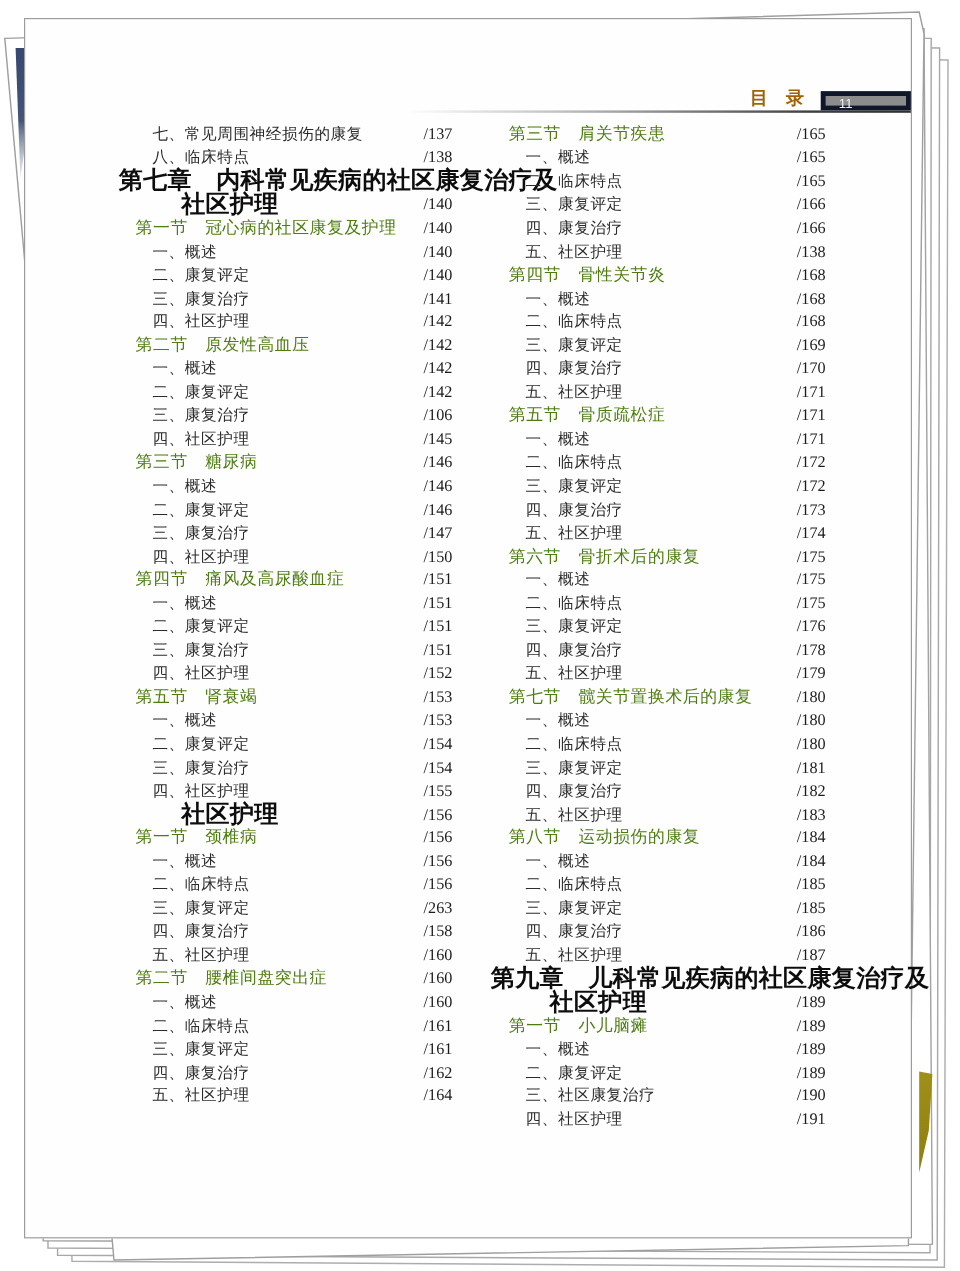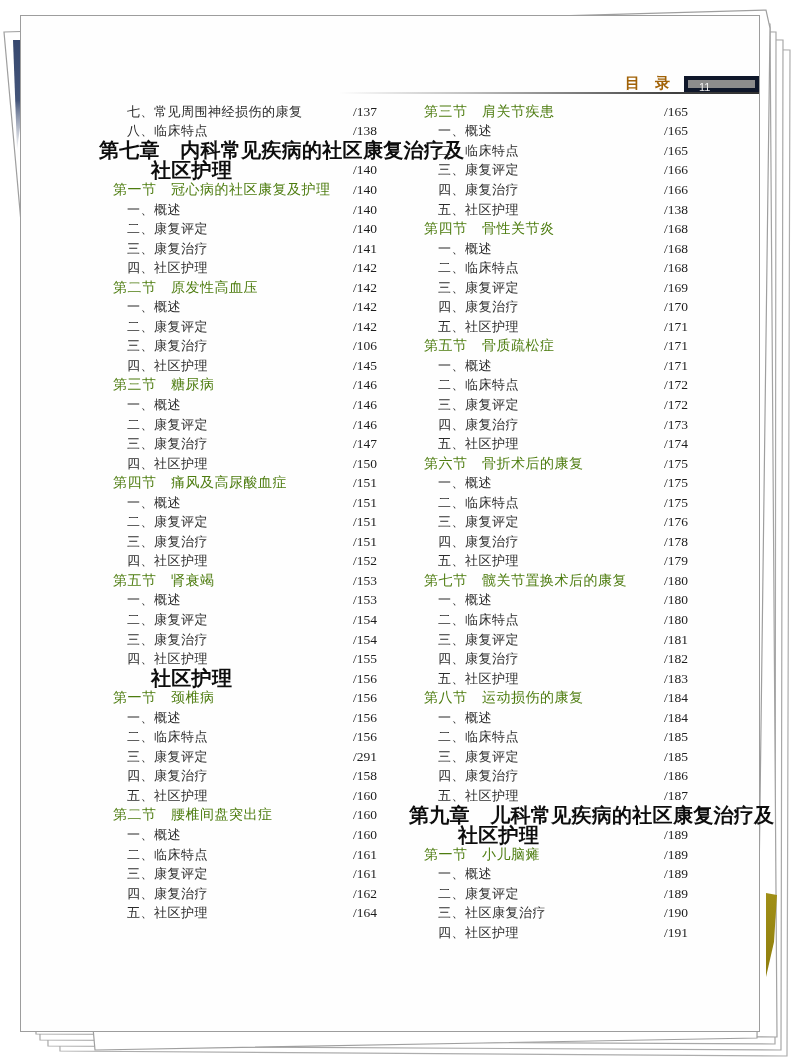--- a/index.html
+++ b/index.html
@@ -225,21 +225,21 @@
         <div class="row lvl-sub">
           <span class="t">一、概述</span>
           <span class="p">/156</span>
         </div>
         <div class="row lvl-sub">
           <span class="t">二、临床特点</span>
           <span class="p">/156</span>
         </div>
         <div class="row lvl-sub">
           <span class="t">三、康复评定</span>
-          <span class="p">/291</span>
+          <span class="p">/263</span>
         </div>
         <div class="row lvl-sub">
           <span class="t">四、康复治疗</span>
           <span class="p">/158</span>
         </div>
         <div class="row lvl-sub">
           <span class="t">五、社区护理</span>
           <span class="p">/160</span>
         </div>
         <div class="row lvl-section">

